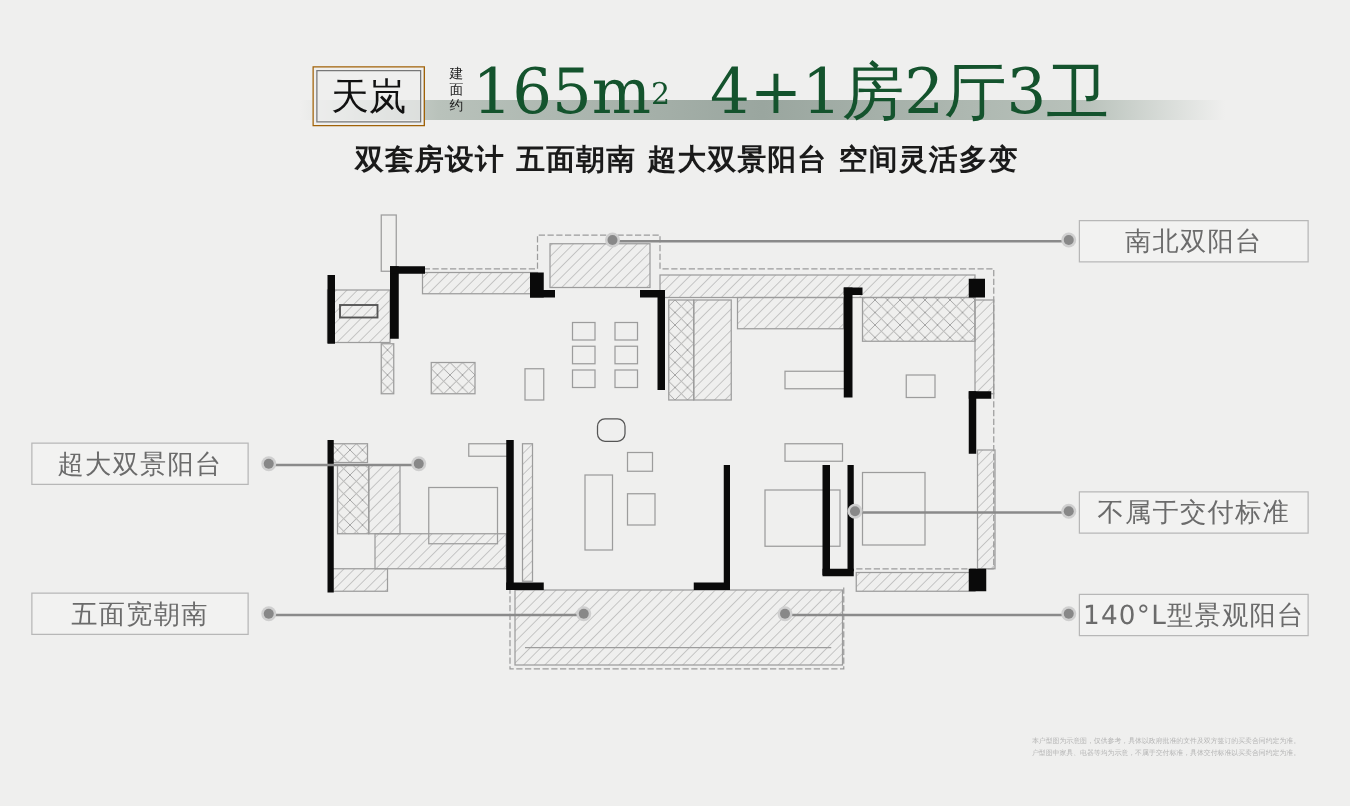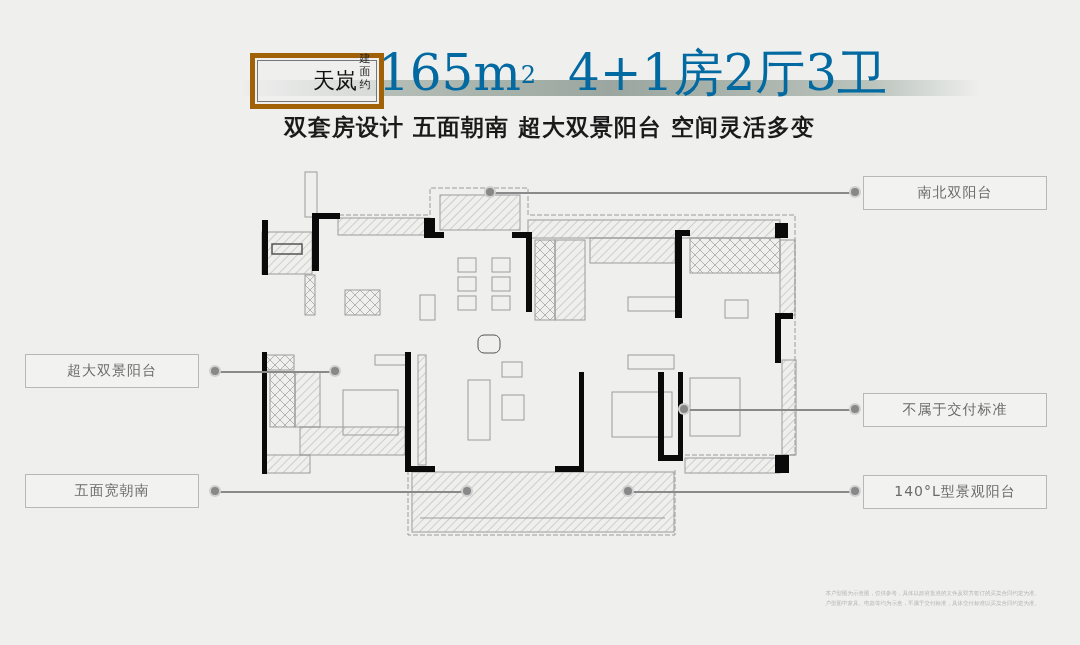--- a/index.html
+++ b/index.html
@@ -1,31 +1,31 @@
 <!DOCTYPE html>
 <html><head>
 <meta charset="utf-8">
 <style>
   html, body { margin:0; padding:0; }
   body { width:1080px; height:645px; background:#efefee; position:relative; overflow:hidden;
          font-family:"DejaVu Sans", sans-serif; color:#1a1a1a; }
   .title-band { position:absolute; left:240px; top:80px; width:740px; height:16px;
     background:linear-gradient(90deg, rgba(200,206,200,0) 0%, #b9c2bb 15%, #9aa69f 50%, #b9c2bb 85%, rgba(200,206,200,0) 100%); }
-  .name-box { position:absolute; left:250px; top:53px; width:88px; height:46px; border:5px solid #a16207;
+  .name-box { position:absolute; left:250px; top:53px; width:88px; height:46px; border:1px solid #a16207;
     box-shadow: inset 0 0 0 2px #efefee, inset 0 0 0 3px #777; display:flex; align-items:center; justify-content:center;
-    font-family:"DejaVu Serif", serif; font-size:22px; color:#111; background:rgba(239,239,238,0.6);padding-left:36px; }
+    font-family:"DejaVu Serif", serif; font-size:30px; color:#111; background:rgba(239,239,238,0.6); }
   .area-tag { position:absolute; left:358px; top:52px; width:14px; font-family:"DejaVu Serif", serif;
     font-size:11px; line-height:13px; color:#222; text-align:center; }
   .main-title { position:absolute; left:378px; top:38px; font-family:"DejaVu Serif", serif; font-size:50px;
-    letter-spacing:0px; color:#0369a1; white-space:nowrap; line-height:70px; }
+    letter-spacing:0px; color:#14532d; white-space:nowrap; line-height:70px; }
   .main-title sup { font-size:24px; vertical-align:top; position:relative; top:2px; }
   .subtitle { position:absolute; left:284px; top:112px; font-size:23px; font-weight:bold; color:#1a1a1a;
     white-space:nowrap; letter-spacing:1px; }
   .label { position:absolute; height:32px; border:1px solid #b7b7b7; background:#f2f2f1; color:#6b6b6b;
-    font-size:14px; display:flex; align-items:center; justify-content:center; letter-spacing:1px; }
+    font-size:21px; display:flex; align-items:center; justify-content:center; letter-spacing:1px; }
   .leader { position:absolute; height:1.5px; background:#8a8a8a; }
   .dot { position:absolute; width:8px; height:8px; border-radius:50%; background:#888; box-shadow:0 0 0 2px #cfcfcf; }
   .disclaimer { position:absolute; left:630px; top:588px; width:410px; font-size:5.5px; line-height:10px; color:#b5b5b5; text-align:right; }
   svg.plan { position:absolute; left:0; top:0; }
 </style>
 </head>
 <body>
 
 <div class="title-band"></div>
 <div class="name-box">天岚</div>

